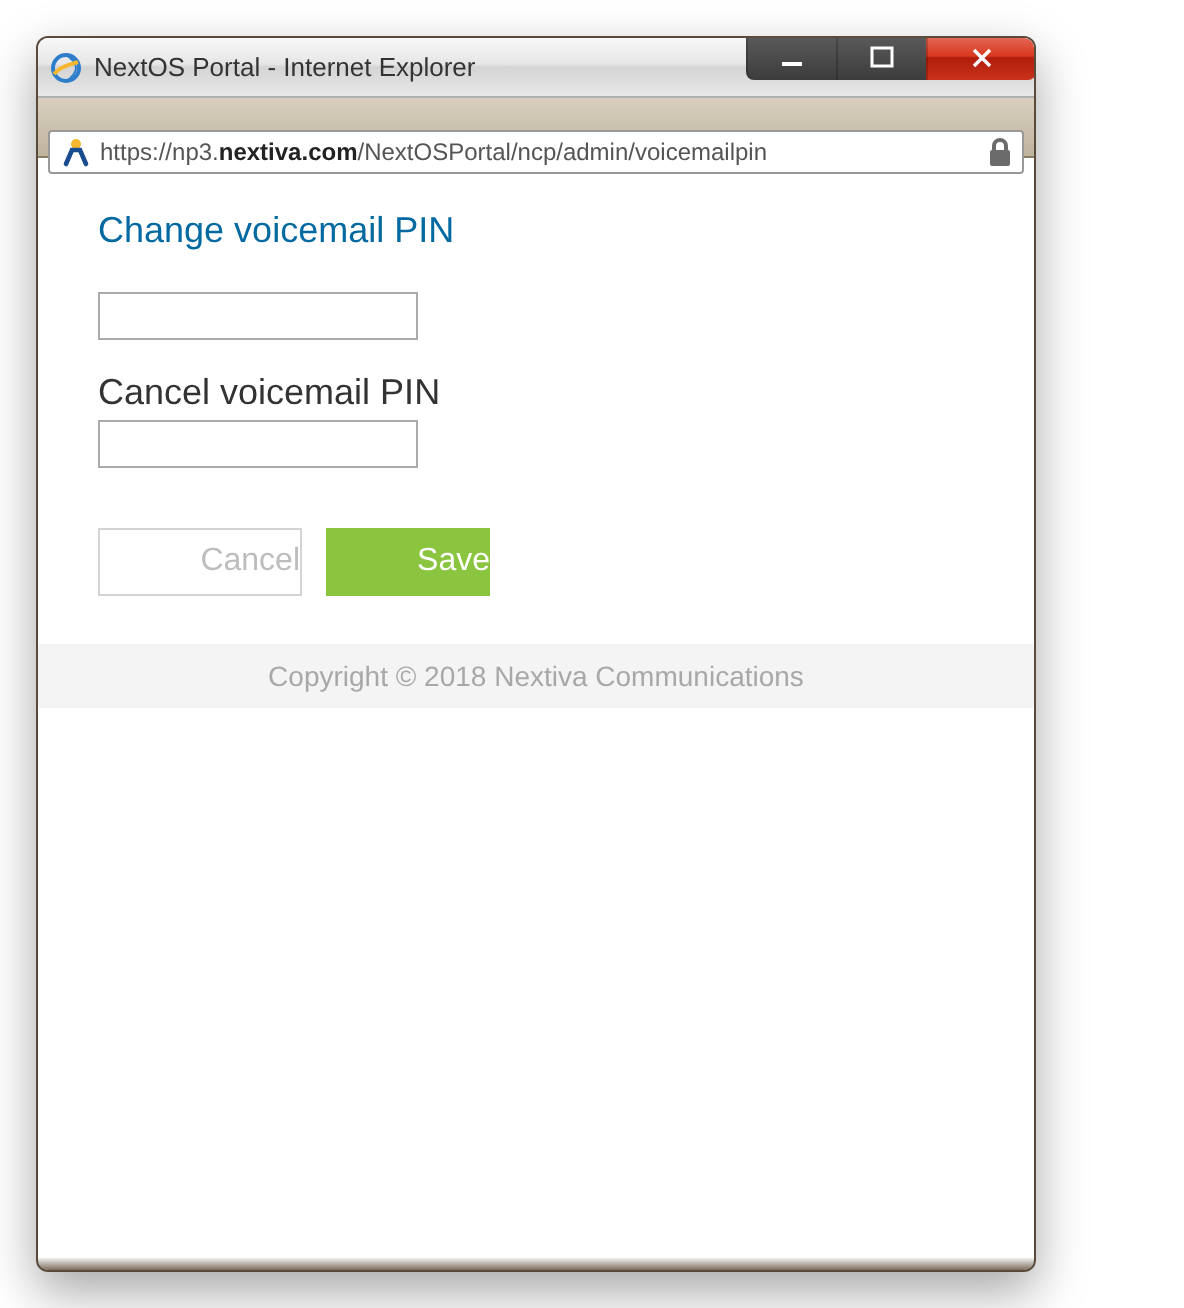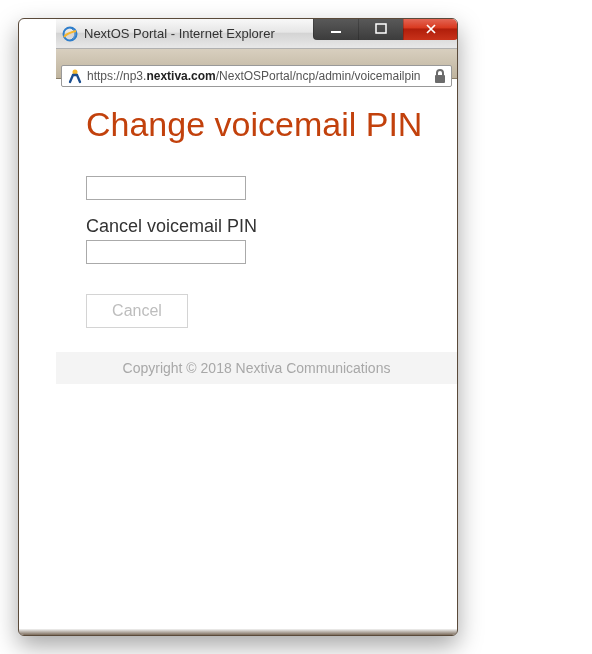--- a/index.html
+++ b/index.html
@@ -11,28 +11,27 @@
       font-family: "Segoe UI", Arial, sans-serif;
       background: #fff;
       width: 592px;
       height: 654px;
       position: relative;
     }
     .window-frame {
       position: absolute;
       top: 18px;
       left: 18px;
-      width: 440px;
+      width: 500px;
       height: 618px;
       border: 1px solid #5a4a3a;
       border-radius: 6px;
       overflow: hidden;
       box-shadow: 0 10px 25px rgba(0,0,0,0.35);
       background: #fff;
-      padding-left: 37px;
     }
     .titlebar {
       height: 30px;
       background: linear-gradient(to bottom, #f8f8f8 0%, #e6e6e6 45%, #d4d4d4 50%, #e8e8e8 100%);
       border-bottom: 1px solid #b0b0b0;
       display: flex;
       align-items: center;
       padding-left: 6px;
       position: relative;
     }
@@ -108,24 +107,24 @@
     .lock-icon {
       position: absolute;
       right: 4px;
       top: 2px;
     }
     .content {
       padding: 26px 30px 20px 30px;
       font-family: "Segoe UI Light", "Segoe UI", sans-serif;
     }
     .heading {
-      font-size: 34px;
+      font-size: 18px;
       font-weight: 300;
-      color: #c2410c;
-      margin-bottom: 32px;
+      color: #0369a1;
+      margin-bottom: 20px;
     }
     .field-label {
       font-size: 18px;
       font-weight: 300;
       color: #333;
       margin-bottom: 3px;
     }
     .pin-input {
       width: 160px;
       height: 24px;
@@ -136,21 +135,21 @@
     }
     .pin-input:last-of-type { margin-bottom: 22px; }
     .button-row {
       display: flex;
       gap: 12px;
       margin-top: 8px;
     }
     .btn {
       padding: 7px 0;
       width: 102px;
-      text-align: center;
+      text-align: right;
       font-size: 16px;
       font-weight: 300;
       border: none;
       cursor: pointer;
     }
     .btn-cancel {
       background: #fff;
       border: 1px solid #d4d4d4;
       color: #bdbdbd;
     }
@@ -234,19 +233,20 @@
   <div class="content">
     <div class="heading">Change voicemail PIN</div>
 
     <input type="password" class="pin-input" style="">
 
     <div class="field-label">Cancel voicemail PIN</div>
     <input type="password" class="pin-input" style="">
 
     <div class="button-row">
       <button class="btn btn-cancel">Cancel</button>
+      <button class="btn btn-save">Save</button>
     </div>
 
     <div class="footer-strip">Copyright © 2018 Nextiva Communications</div>
   </div>
 
   <div class="window-bottom-border"></div>
 </div>
 
 </body></html>

